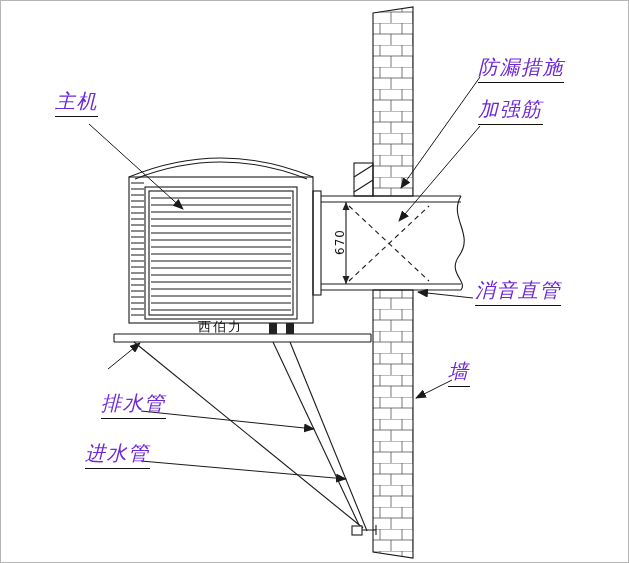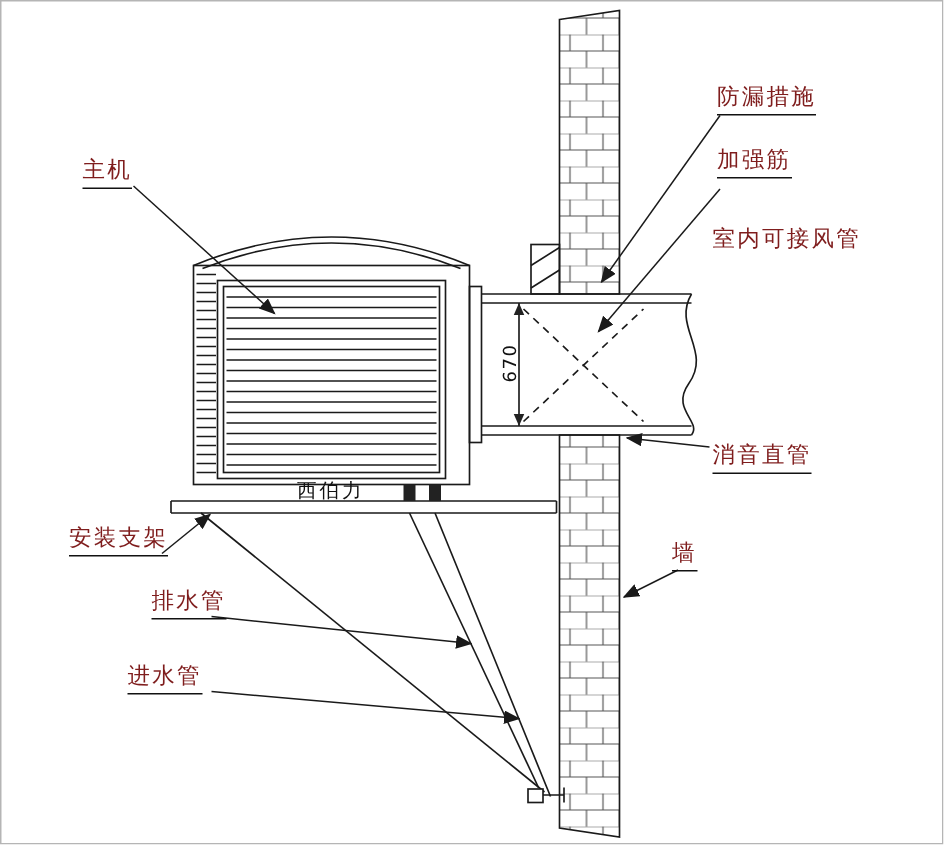--- a/index.html
+++ b/index.html
@@ -3,22 +3,22 @@
 <meta charset="utf-8">
 <style>
   html,body{margin:0;padding:0;background:#ffffff;}
   .stage{
     position:relative;width:629px;height:563px;background:#ffffff;
     border:1px solid #b5b5b5;box-sizing:border-box;overflow:hidden;
     font-family:"DejaVu Sans",sans-serif;
   }
   .stage svg{position:absolute;left:0;top:0;}
   .lbl{
-    position:absolute;font-size:15px;color:#7f1d1d;letter-spacing:1.5px;
-    white-space:nowrap;line-height:1.25;
+    position:absolute;font-size:20px;color:#6d28d9;letter-spacing:1.5px;
+    white-space:nowrap;line-height:1.25;font-style:italic;
   }
   .u{border-bottom:1.2px solid #111;padding-bottom:2px;}
   .dim{
     position:absolute;left:322px;top:234px;width:34px;text-align:center;
     font-size:12px;color:#111;letter-spacing:1px;transform:rotate(-90deg);
   }
   .brand{
     position:absolute;left:197px;top:317px;font-size:13px;color:#111;letter-spacing:2px;
   }
 </style>
@@ -83,34 +83,32 @@
       <line x1="479" y1="76" x2="400" y2="187" marker-end="url(#arr)"></line>
       <line x1="479" y1="125" x2="398" y2="220" marker-end="url(#arr)"></line>
       <line x1="472" y1="297" x2="417" y2="291" marker-end="url(#arr)"></line>
       <line x1="451" y1="379" x2="415" y2="397" marker-end="url(#arr)"></line>
       <line x1="107" y1="368" x2="139" y2="342" marker-end="url(#arr)"></line>
       <line x1="140" y1="410" x2="313" y2="428" marker-end="url(#arr)"></line>
       <line x1="140" y1="460" x2="345" y2="478" marker-end="url(#arr)"></line>
     </g>
   </svg>
 
-  <div class="lbl u" style="left:54px;top:103px">主机</div>
+  <div class="lbl u" style="left:54px;top:88px">主机</div>
 
   <div class="lbl u" style="left:477px;top:54px">防漏措施</div>
 
   <div class="lbl u" style="left:477px;top:96px">加强筋</div>
 
-  <div class="lbl" style="left:474px;top:149px">室内可接风管</div>
 
 
-  <div class="lbl u" style="left:474px;top:293px">消音直管</div>
+  <div class="lbl u" style="left:474px;top:277px">消音直管</div>
 
   <div class="lbl u" style="left:447px;top:358px">墙</div>
 
-  <div class="lbl u" style="left:45px;top:348px">安装支架</div>
 
   <div class="lbl u" style="left:100px;top:390px">排水管</div>
 
   <div class="lbl u" style="left:84px;top:440px">进水管</div>
 
   <div class="dim">670</div>
 
   <div class="brand">西伯力</div>
 
 </div>

